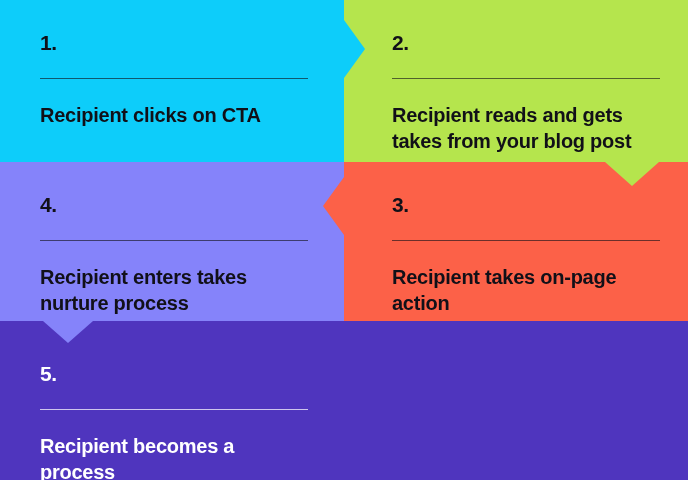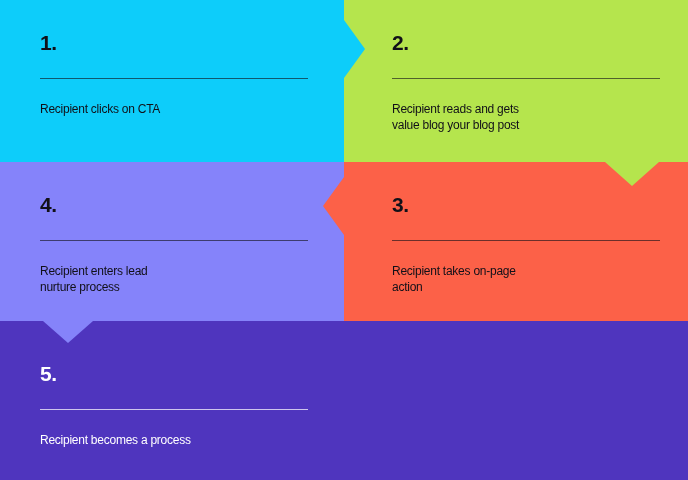--- a/index.html
+++ b/index.html
@@ -35,22 +35,22 @@
   }
   .rule {
     height: 1px;
     width: 268px;
     background: #111018;
     opacity: 0.62;
     margin-top: 25px;
   }
   .step-text {
     margin-top: 23px;
-    font-size: 12px;
-    font-weight: 400;
+    font-size: 20px;
+    font-weight: 700;
     line-height: 1.32;
     letter-spacing: -0.25px;
     color: #111018;
     white-space: pre-line;
     max-width: 268px;
   }
 
   
   #panel-1 { left: 0;   top: 0;   width: 344px; height: 162px; background: #0DCDFA; }
   #panel-2 { left: 344px; top: 0; width: 344px; height: 162px; background: #B5E54D; }
@@ -122,38 +122,38 @@
       <div class="rule"></div>
       <div class="step-text">Recipient clicks on CTA</div>
     </div>
   </div>
 
   <div class="panel" id="panel-2">
     <div class="panel-inner">
       <div class="step-number">2.</div>
       <div class="rule"></div>
       <div class="step-text">Recipient reads and gets
-value blog your blog post</div>
+takes from your blog post</div>
     </div>
   </div>
 
   <div class="panel" id="panel-3">
     <div class="panel-inner">
       <div class="step-number">3.</div>
       <div class="rule"></div>
       <div class="step-text">Recipient takes on-page
 action</div>
     </div>
   </div>
 
   <div class="panel" id="panel-4">
     <div class="panel-inner">
       <div class="step-number">4.</div>
       <div class="rule"></div>
-      <div class="step-text">Recipient enters lead
+      <div class="step-text">Recipient enters takes
 nurture process</div>
     </div>
   </div>
 
   <div class="panel" id="panel-5">
     <div class="panel-inner">
       <div class="step-number">5.</div>
       <div class="rule"></div>
       <div class="step-text">Recipient becomes a process</div>
     </div>

